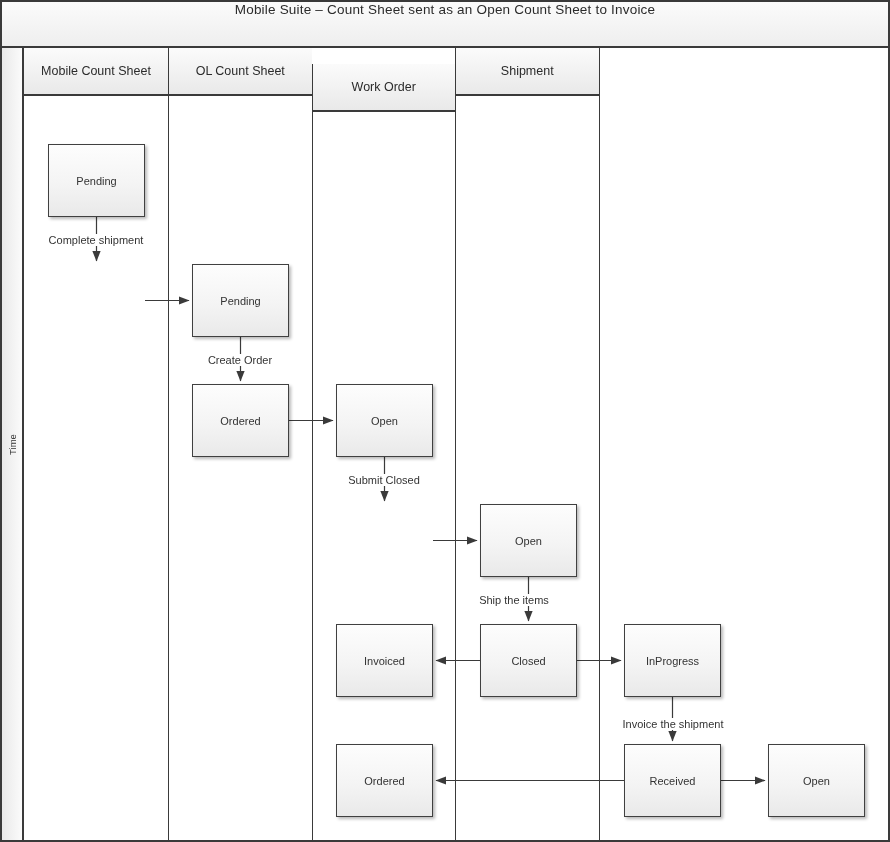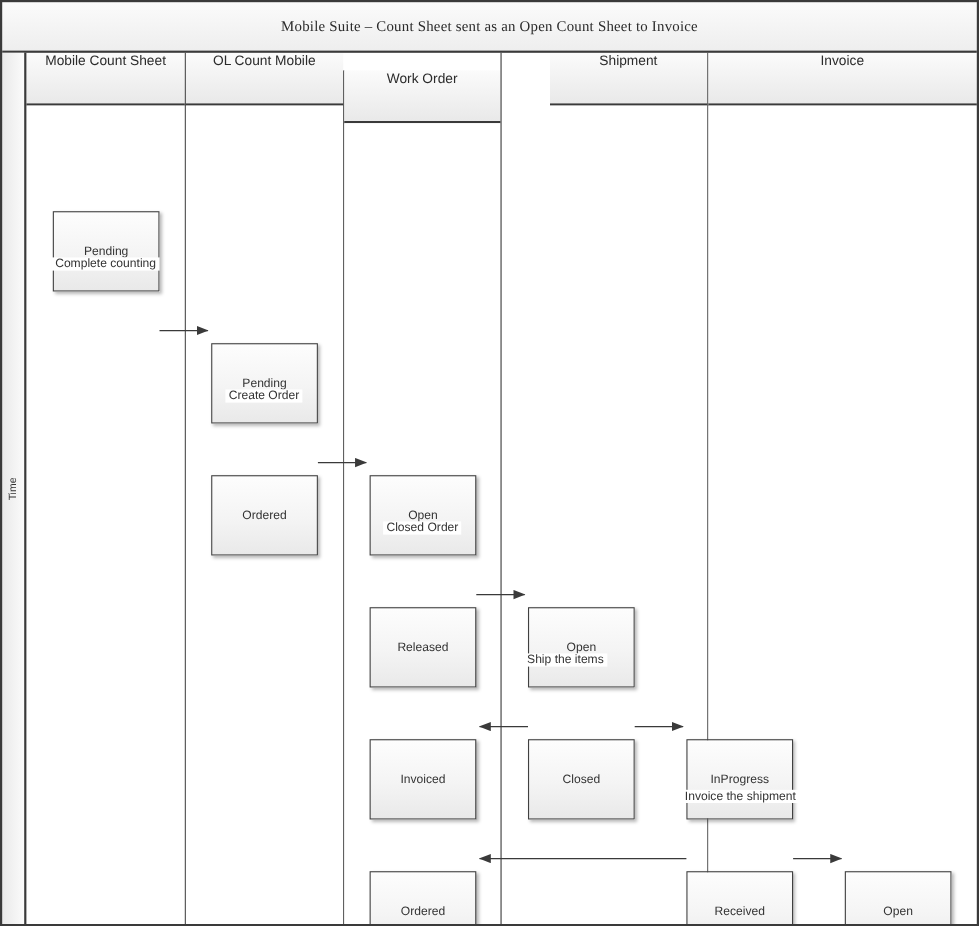--- a/index.html
+++ b/index.html
@@ -5,52 +5,52 @@
   html,body{margin:0;padding:0;background:#fff;}
   .canvas{
     position:relative;width:890px;height:842px;background:#ffffff;
     font-family:"Liberation Sans",sans-serif;color:#2b2b2b;overflow:hidden;
   }
   .frame{position:absolute;inset:0;border:2px solid #3a3a3a;z-index:20;pointer-events:none;}
   .title-bar{
     position:absolute;left:2px;right:2px;top:2px;height:44px;
     border-bottom:2px solid #3a3a3a;
     background:linear-gradient(180deg,#fbfbfb 0%,#eeeeee 100%);
-    display:flex;align-items:center;justify-content:center;
-    font-size:13.5px;letter-spacing:.2px;z-index:2;font-family:Liberation Serif, serif;
+    display:flex;align-items:flex-start;justify-content:center;
+    font-size:13.5px;letter-spacing:.2px;z-index:2;
   }
   .time-strip{
     position:absolute;left:2px;top:48px;bottom:2px;width:20px;
     border-right:2px solid #3a3a3a;
     background:linear-gradient(90deg,#e9e9e9 0%,#fbfbfb 100%);
     display:flex;align-items:center;justify-content:center;z-index:2;
   }
   .time-label{
     transform:rotate(-90deg);font-size:9.5px;color:#333;white-space:nowrap;
   }
   .lanes{position:absolute;left:24px;top:48px;right:2px;bottom:2px;display:flex;z-index:1;}
   .lane{flex:0 0 auto;display:flex;flex-direction:column;}
   .lane + .lane{border-left:1.5px solid #3a3a3a;}
   .lane-1{width:144px;} .lane-2{width:142.5px;} .lane-3{width:143.5px;}
-  .lane-4{width:142.5px;margin-top:16px;} .lane-5{width:142.5px;padding-left:44px;} .lane-6{flex:1 1 auto;}
+  .lane-4{width:142.5px;margin-top:16px;} .lane-5{width:142.5px;} .lane-6{flex:1 1 auto;}
   .lane-header{
     height:46px;border-bottom:2px solid #3a3a3a;
     background:linear-gradient(180deg,#fbfbfb 0%,#e9e9e9 100%);
-    display:flex;justify-content:center;
+    display:flex;align-items:center;justify-content:center;
     font-size:12.5px;white-space:nowrap;
   }
   .lane-body{flex:1 1 auto;background:#ffffff;}
   .connectors{position:absolute;left:0;top:0;z-index:5;pointer-events:none;}
   .node{
     position:absolute;width:97px;height:73px;box-sizing:border-box;
     border:1.4px solid #404040;
     background:linear-gradient(180deg,#fdfdfd 0%,#f4f4f4 55%,#e9e9e9 100%);
     box-shadow:2px 2px 3px rgba(0,0,0,0.28);
     display:flex;align-items:center;justify-content:center;
-    font-size:11px;color:#333;text-align:center;z-index:6;margin-top:48px;
+    font-size:11px;color:#333;text-align:center;z-index:6;
   }
   .edge-label{
     position:absolute;transform:translate(-50%,-50%);
     background:#ffffff;padding:0 3px;font-size:11px;color:#333;
     white-space:nowrap;z-index:7;
   }
 </style>
 </head>
 <body>
 
@@ -66,40 +66,37 @@
 
   <div class="lanes">
     <div class="lane lane-1">
       <div class="lane-header">
         <span>Mobile Count Sheet</span>
       </div>
       <div class="lane-body"></div>
     </div>
     <div class="lane lane-2">
       <div class="lane-header">
-        <span>OL Count Mobile</span>
+        <span>OL Count Sheet</span>
       </div>
       <div class="lane-body"></div>
     </div>
     <div class="lane lane-4">
       <div class="lane-header">
         <span>Work Order</span>
       </div>
       <div class="lane-body"></div>
     </div>
     <div class="lane lane-5">
       <div class="lane-header">
         <span>Shipment</span>
       </div>
       <div class="lane-body"></div>
     </div>
     <div class="lane lane-6">
-      <div class="lane-header">
-        <span>Invoice</span>
-      </div>
       <div class="lane-body"></div>
     </div>
   </div>
 
   <svg class="connectors" width="890" height="842" viewBox="0 0 890 842">
     <defs>
       <marker id="arrow" markerWidth="10" markerHeight="8" refX="8.5" refY="3.5" orient="auto">
         <path d="M0,0 L9,3.5 L0,7 z" fill="#3a3a3a"></path>
       </marker>
     </defs>
@@ -112,40 +109,37 @@
       <line x1="433" y1="540.5" x2="477" y2="540.5" marker-end="url(#arrow)"></line>
       <line x1="528.5" y1="577" x2="528.5" y2="621" marker-end="url(#arrow)"></line>
       <line x1="480" y1="660.5" x2="436" y2="660.5" marker-end="url(#arrow)"></line>
       <line x1="577" y1="660.5" x2="621" y2="660.5" marker-end="url(#arrow)"></line>
       <line x1="672.5" y1="697" x2="672.5" y2="741" marker-end="url(#arrow)"></line>
       <line x1="624" y1="780.5" x2="436" y2="780.5" marker-end="url(#arrow)"></line>
       <line x1="721" y1="780.5" x2="765" y2="780.5" marker-end="url(#arrow)"></line>
     </g>
   </svg>
 
-  <span class="edge-label" style="left:96px;top:240px">Complete counting</span>
+  <span class="edge-label" style="left:96px;top:240px">Complete shipment</span>
   <span class="edge-label" style="left:240px;top:360px">Create Order</span>
-  <span class="edge-label" style="left:384px;top:480px">Closed Order</span>
+  <span class="edge-label" style="left:384px;top:480px">Submit Closed</span>
   <span class="edge-label" style="left:514px;top:600px">Ship the items</span>
   <span class="edge-label" style="left:673px;top:724px">Invoice the shipment</span>
 
   <div class="node" style="left:48px;top:144px">
     <span>Pending</span>
   </div>
   <div class="node" style="left:192px;top:264px">
     <span>Pending</span>
   </div>
   <div class="node" style="left:192px;top:384px">
     <span>Ordered</span>
   </div>
   <div class="node" style="left:336px;top:384px">
     <span>Open</span>
-  </div>
-  <div class="node" style="left:336px;top:504px">
-    <span>Released</span>
   </div>
   <div class="node" style="left:480px;top:504px">
     <span>Open</span>
   </div>
   <div class="node" style="left:336px;top:624px">
     <span>Invoiced</span>
   </div>
   <div class="node" style="left:480px;top:624px">
     <span>Closed</span>
   </div>

